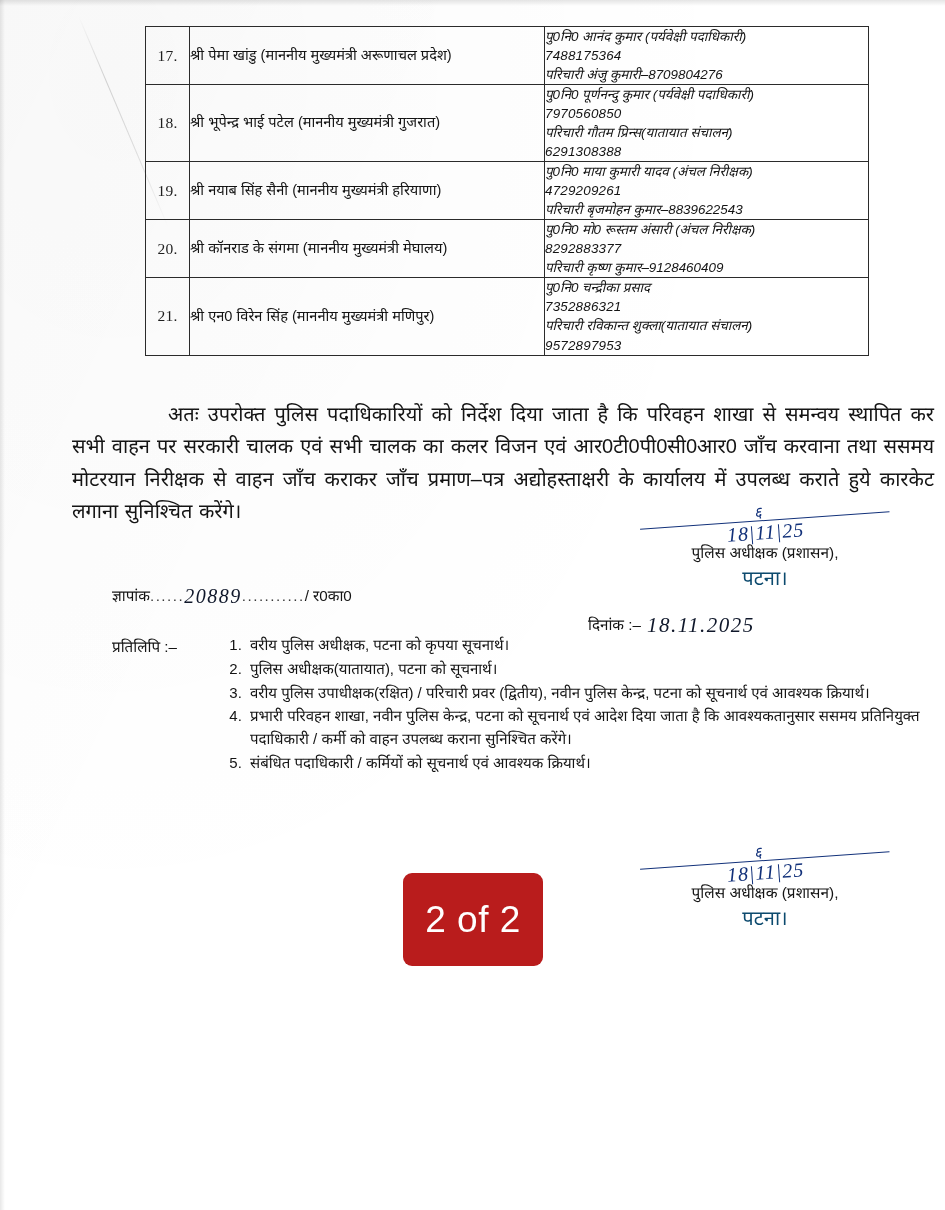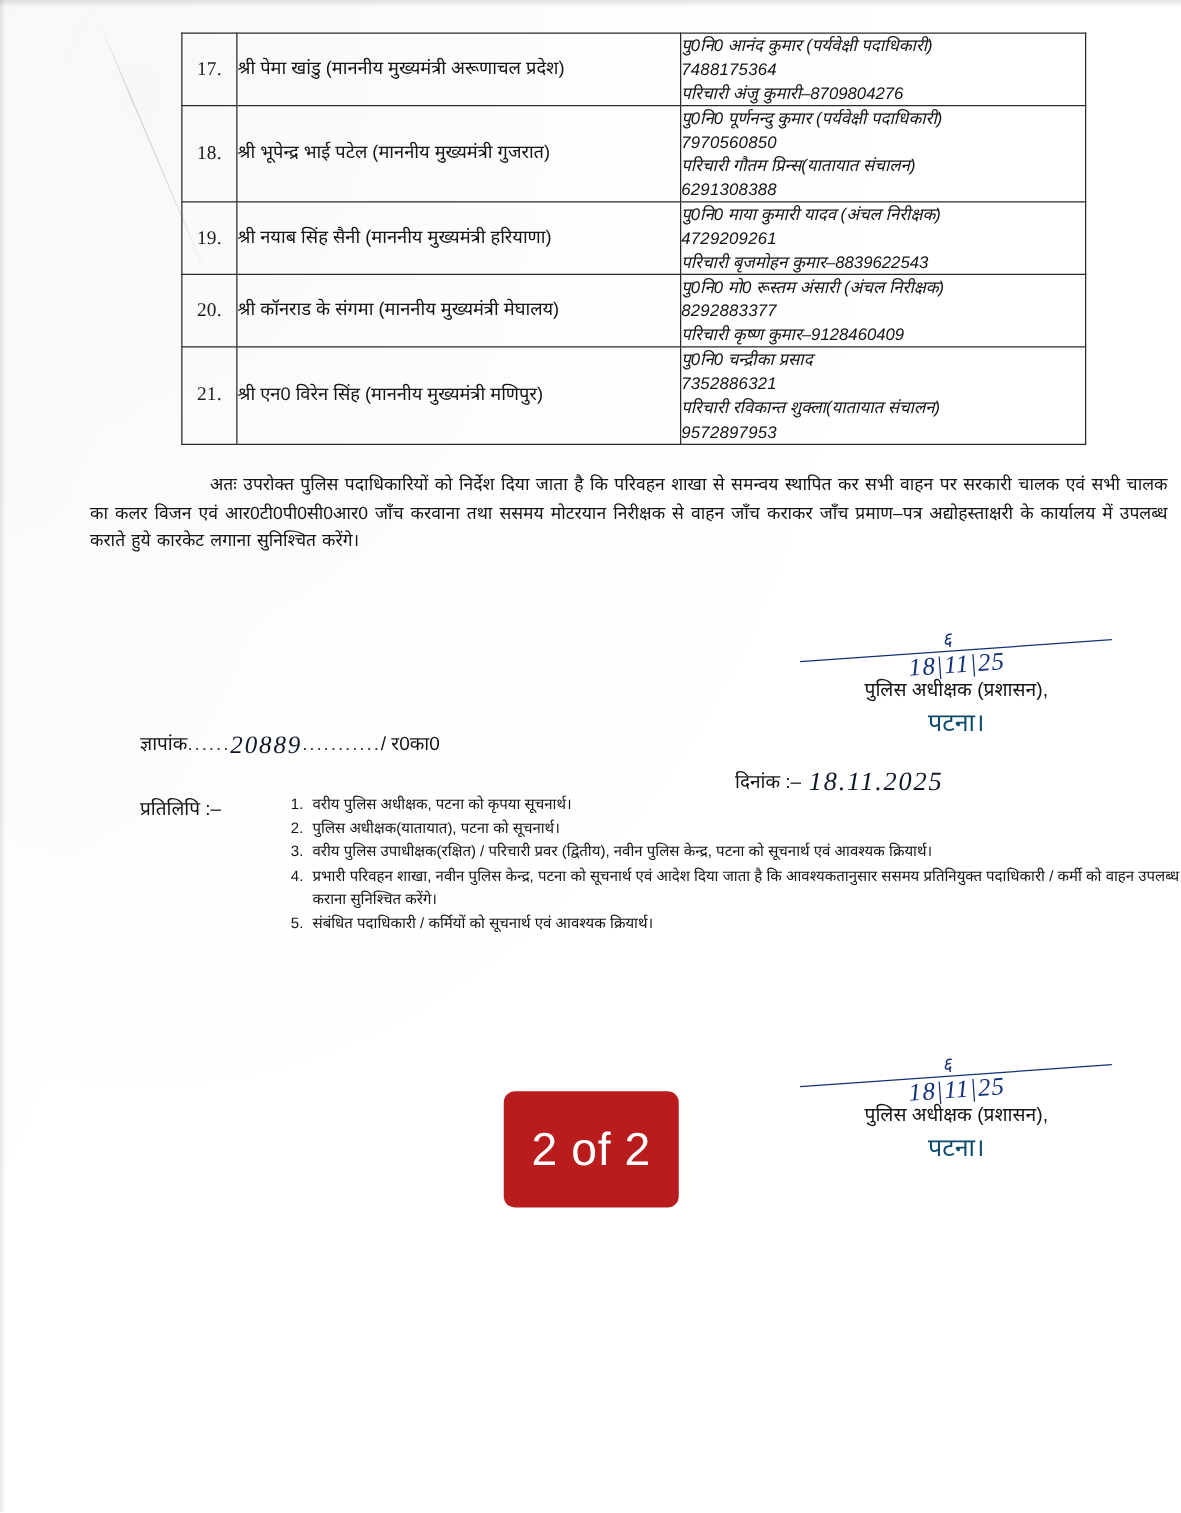--- a/index.html
+++ b/index.html
@@ -92,23 +92,23 @@
     vertical-align: top;
     font-style: italic;
   }
   .cell-det .ln { display: block; white-space: nowrap; }
   .cell-det .num { font-family: "Liberation Sans", sans-serif; letter-spacing: .2px; }
 
   
   .body-para {
     position: absolute;
     left: 72px;
-    top: 376px;
+    top: 398px;
     width: 862px;
-    font-size: 14px;
+    font-size: 20px;
     line-height: 1.62;
     text-align: justify;
     text-indent: 96px;
     color: #141414;
     word-spacing: 1px;
   }
 
   
   .sig-block { position: absolute; text-align: center; }
   .sig-mark {
@@ -182,21 +182,21 @@
     white-space: nowrap;
   }
   .copy-list {
     position: absolute;
     left: 222px;
     top: 634px;
     width: 700px;
     margin: 0;
     padding: 0 0 0 24px;
     list-style: decimal;
-    font-size: 12px;
+    font-size: 15.0px;
     line-height: 1.52;
     color: #141414;
   }
   .copy-list li { margin: 0 0 1px 0; padding-left: 4px; }
 
   
   .page-badge {
     position: absolute;
     left: 403px;
     top: 873px;

